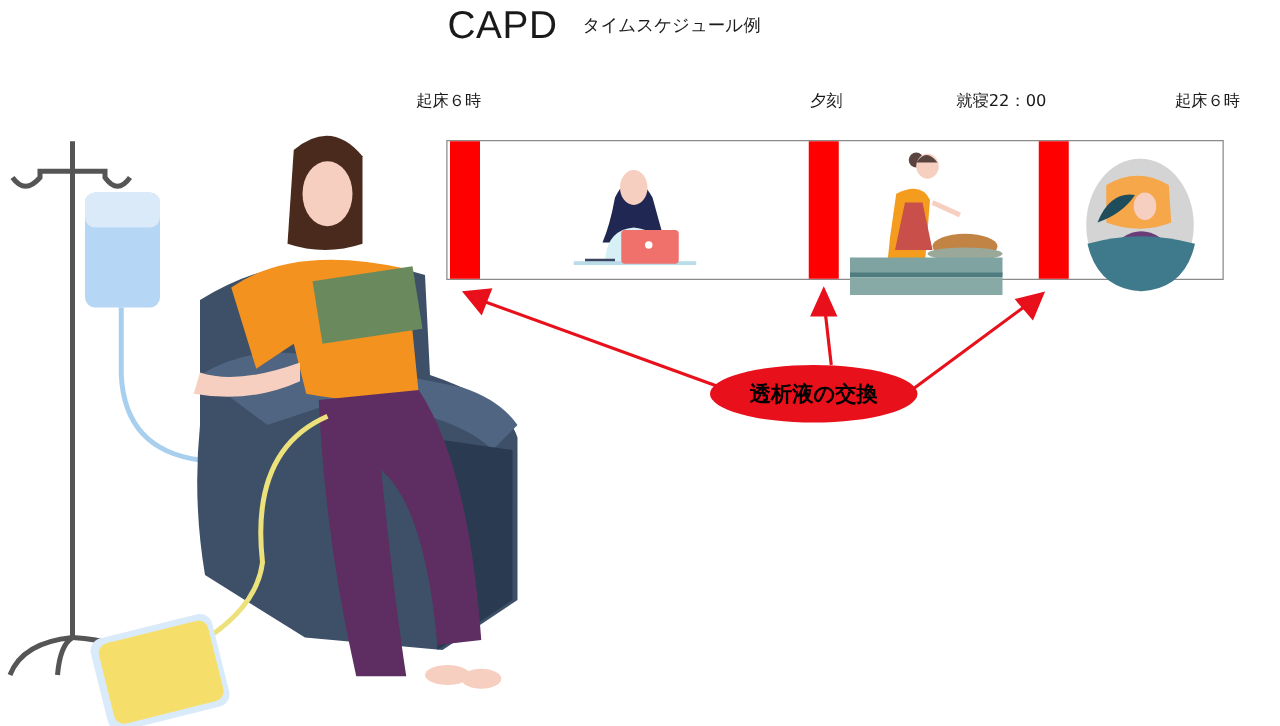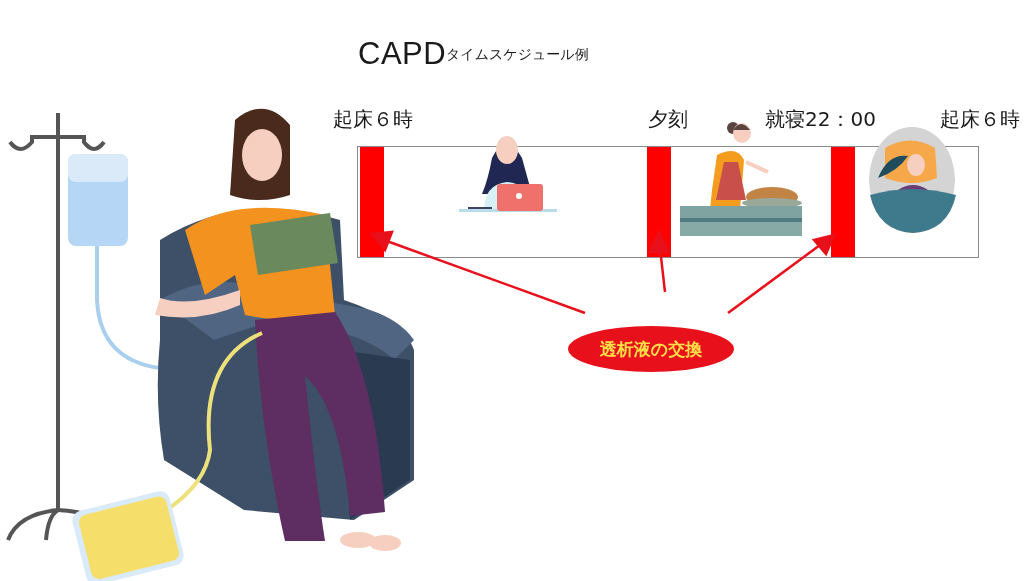--- a/index.html
+++ b/index.html
@@ -1,24 +1,24 @@
 <!DOCTYPE html>
 <html><head>
 <meta charset="utf-8">
 <style>
   html, body { margin:0; padding:0; }
   body { width:1024px; height:581px; background:#ffffff; position:relative; overflow:hidden;
          font-family:"DejaVu Sans", sans-serif; color:#1a1a1a; }
-  .abs { position:absolute;margin-top:34px; }
+  .abs { position:absolute; }
   .title-main { left:358px; top:2px; font-family:"Liberation Sans", sans-serif; font-size:31px; letter-spacing:0.5px; }
-  .title-sub { left:446px; top:12px; font-size:14px; }
-  .time-label { top:72px; font-size:20px; white-space:nowrap; }
+  .title-sub { left:466px; top:12px; font-size:14px; }
+  .time-label { top:72px; font-size:13px; white-space:nowrap; }
   .timeline { left:357px; top:112px; width:622px; height:112px; border:1.5px solid #8a8a8a; box-sizing:border-box; background:#fff; }
   .redbar { position:absolute; top:0; width:24px; height:100%; background:#ff0000; }
-  .badge { left:568px; top:292px; width:166px; height:46px; border-radius:50%; background:#e8101a; color:#fde047;
+  .badge { left:568px; top:292px; width:166px; height:46px; border-radius:50%; background:#e8101a; color:#000000;
            display:flex; align-items:center; justify-content:center; font-size:17px; font-weight:bold; }
   svg { position:absolute; left:0; top:0; }
 </style>
 </head>
 <body>
 
 <div class="abs title-main">CAPD</div>
 <div class="abs title-sub">タイムスケジュール例</div>
 
 <div class="abs time-label" style="left:333px">起床６時</div>

